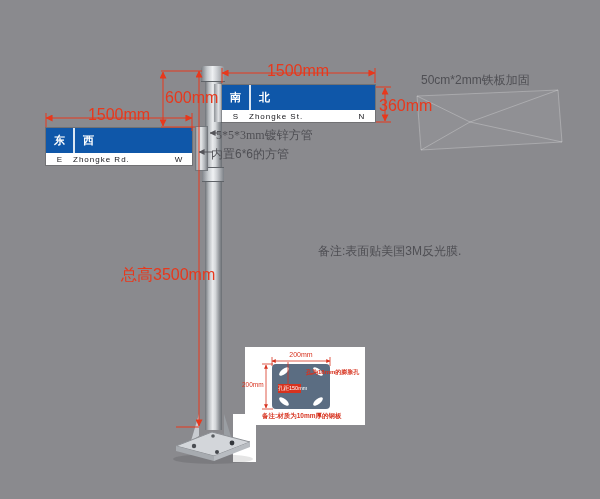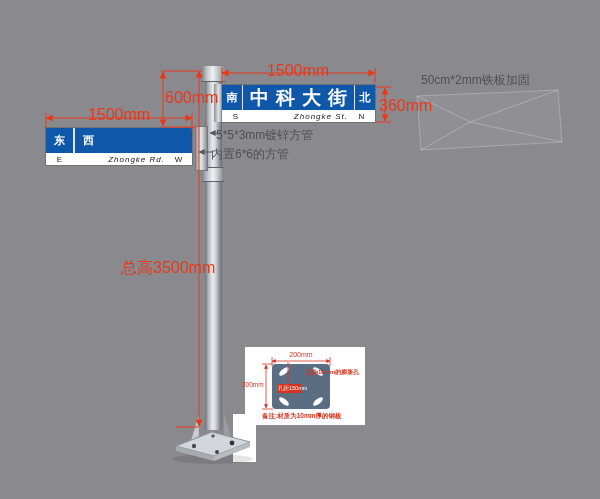--- a/index.html
+++ b/index.html
@@ -26,21 +26,21 @@
   .sign{box-shadow:0 0 0 1px rgba(0,0,0,.18);}
   .sign .blue{height:25px;background:#0f57a9;display:flex;align-items:stretch;color:#fff;}
   .sign .cell{width:27px;display:flex;align-items:center;justify-content:center;
     font-size:11px;font-weight:bold;}
   .sign .cell.l{border-right:1px solid rgba(255,255,255,.85);}
   .sign .cell.r{border-left:1px solid rgba(255,255,255,.85);}
   .sign .main{flex:1;display:flex;align-items:center;justify-content:center;
     font-size:19px;font-weight:bold;letter-spacing:7px;text-indent:7px;white-space:nowrap;}
   .sign .strip{height:12px;background:#fff;color:#15151a;display:flex;align-items:center;font-size:8px;}
   .sign .strip .cell{font-size:8px;font-weight:normal;}
-  .sign .strip .mainen{flex:1;text-align:right;letter-spacing:1px;font-style:italic;}
+  .sign .strip .mainen{flex:1;text-align:left;letter-spacing:1px;}
 
   
   .dim{color:#e8381c;font-size:16px;white-space:nowrap;}
   .center{text-align:center;}
 
   
   .anno{color:#4f4f54;font-size:12px;white-space:nowrap;}
 
   
   .detail-box{left:245px;top:347px;width:120px;height:78px;background:#ffffff;}
@@ -69,21 +69,20 @@
 
   <div class="abs pole-shaft"></div>
   <div class="abs pole-cap"></div>
   <div class="abs pole-collar"></div>
   <div class="abs bracket-top"></div>
   <div class="abs bracket-left"></div>
 
   <div class="abs sign" style="left:222px;top:85px;width:153px;">
     <div class="blue">
       <div class="cell l">南</div>
-      <div class="main">中科大街</div>
       <div class="cell r">北</div>
     </div>
     <div class="strip">
       <div class="cell">S</div>
       <div class="mainen">Zhongke St.</div>
       <div class="cell">N</div>
     </div>
   </div>
 
   <div class="abs sign" style="left:46px;top:128px;width:146px;">
@@ -166,25 +165,26 @@
     <g stroke="#55555a" stroke-width="1" fill="none">
       <line x1="221" y1="133" x2="210" y2="133" marker-end="url(#ag)"></line>
       <line x1="213" y1="152" x2="199" y2="152" marker-end="url(#ag)"></line>
     </g>
   </svg>
 
   <div class="abs dim center" style="left:262px;top:62px;width:72px;">1500mm</div>
   <div class="abs dim" style="left:379px;top:97px;">360mm</div>
   <div class="abs dim center" style="left:145px;top:89px;width:42px;margin-left:20px;">600mm</div>
   <div class="abs dim center" style="left:83px;top:106px;width:72px;">1500mm</div>
-  <div class="abs dim" style="left:121px;top:258px;">总高3500mm</div>
+  <div class="abs dim" style="left:121px;top:265px;">总高3500mm</div>
 
-  <div class="abs anno" style="left:216px;top:127px;">5*5*3mm镀锌方管</div>
+  <div class="abs anno" style="left:216px;top:127px;font-family:Liberation Serif, serif;">5*5*3mm镀锌方管</div>
   <div class="abs anno" style="left:211px;top:146px;">内置6*6的方管</div>
   <div class="abs anno" style="left:421px;top:72px;">50cm*2mm铁板加固</div>
+  <div class="abs anno" style="left:318px;top:243px;">备注:表面贴美国3M反光膜.</div>
 
   <div class="abs d-red center" style="left:283px;top:351px;width:36px;font-size:7px;">200mm</div>
   <div class="abs d-red" style="left:242px;top:381px;font-size:6.5px;">200mm</div>
   <div class="abs d-red" style="left:306px;top:368px;font-size:6px;font-weight:bold;">孔为18mm的膨胀孔</div>
   <div class="abs badge">孔距150mm</div>
   <div class="abs d-red" style="left:262px;top:412px;font-size:6.5px;font-weight:bold;">备注:材质为10mm厚的钢板</div>
 
 </div>
 
 </body></html>

